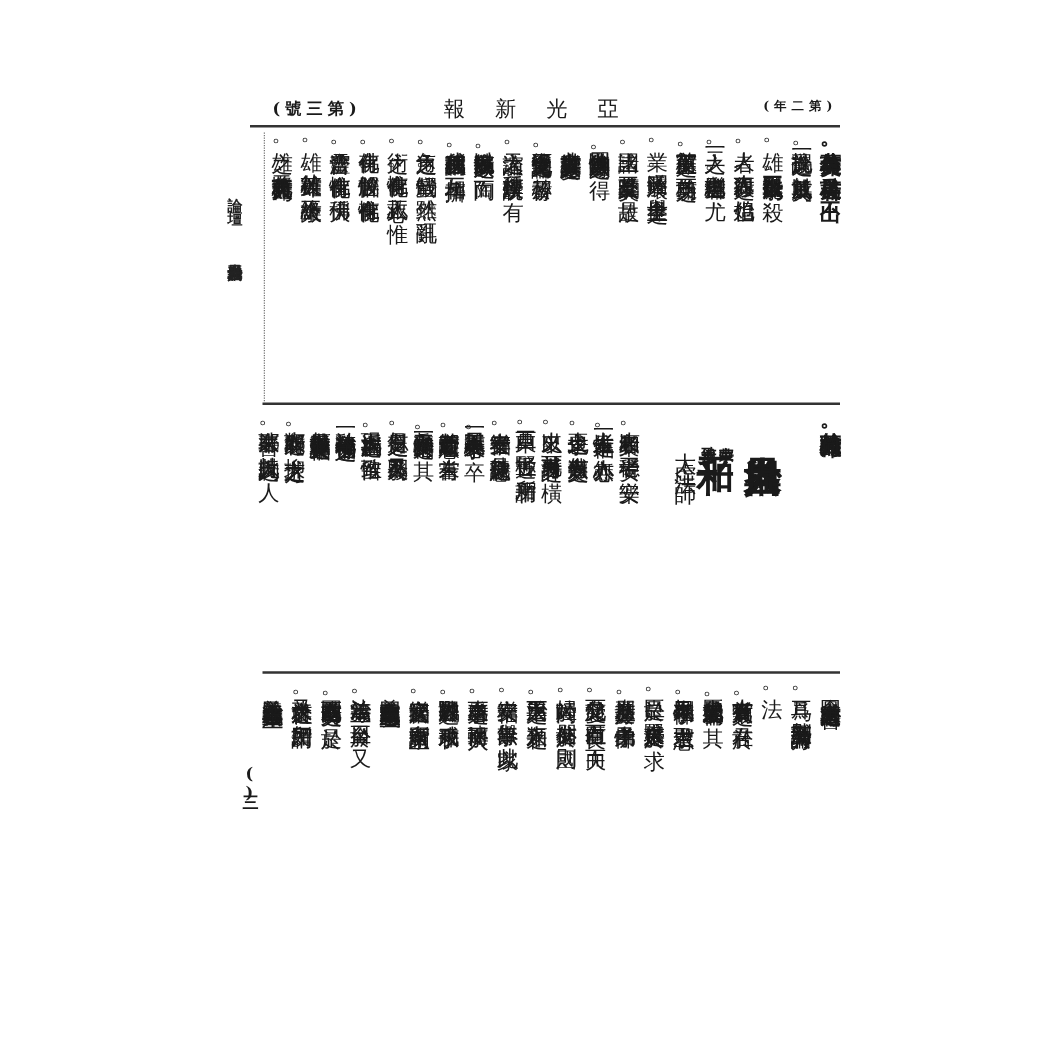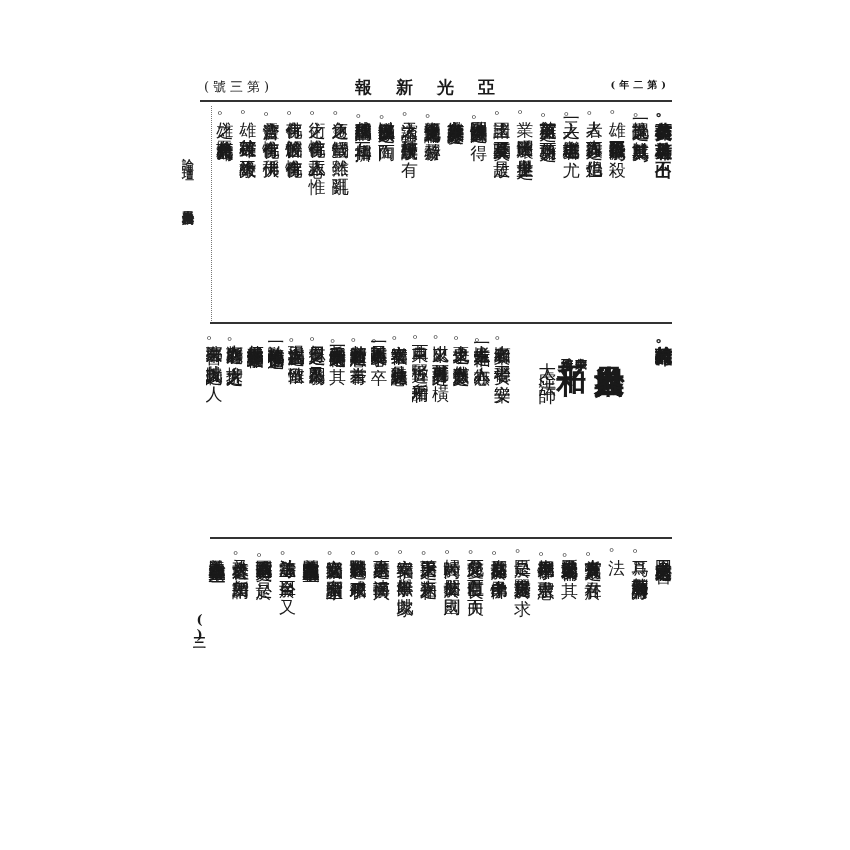--- a/index.html
+++ b/index.html
@@ -1,21 +1,21 @@
 <!DOCTYPE html>
 <html><head>
   <meta charset="utf-8">
   <style>
     html, body { margin: 0; padding: 0; background: #ffffff; }
     body { width: 850px; height: 850px; position: relative; overflow: hidden;
            font-family: "DejaVu Serif", "Liberation Serif", serif; color: #1a1a1a; }
     .page { position: absolute; left: 0; top: 0; width: 850px; height: 850px; }
     .header { position: absolute; left: 200px; top: 76px; width: 470px; height: 22px; }
-    .header .issue { position: absolute; left: 4px; top: 2px; font-size: 13px; font-weight: normal; letter-spacing: 4px; }
-    .header .title { position: absolute; left: 155px; top: 0; font-size: 17px; font-weight: bold; letter-spacing: 24px; }
+    .header .issue { position: absolute; left: 18px; top: 2px; font-size: 13px; font-weight: bold; letter-spacing: 4px; }
+    .header .title { position: absolute; left: 155px; top: 0; font-size: 17px; font-weight: normal; letter-spacing: 24px; }
     .header .year { position: absolute; right: 0; top: 2px; font-size: 10px; font-weight: bold; letter-spacing: 4px; }
     .rule { position: absolute; height: 0; border-top: 2px solid #333; }
     .rule.thin { border-top: 1.5px solid #555; }
     .band { position: absolute; display: flex; flex-direction: row-reverse; justify-content: flex-start; }
     .col { writing-mode: vertical-rl; text-orientation: upright; font-size: 17px; line-height: 24px;
            letter-spacing: 0.5px; white-space: nowrap; overflow: hidden; height: 100%; width: 24px; }
     .margin { position: absolute; left: 181px; top: 148px; writing-mode: vertical-rl; text-orientation: upright;
               font-size: 12px; font-weight: bold; color: #222; line-height: 14px; }
     .margin .sec { letter-spacing: 10px; margin-bottom: 20px; display: inline-block; }
     .article-title { writing-mode: vertical-rl; text-orientation: upright; font-size: 30px; font-weight: bold;

